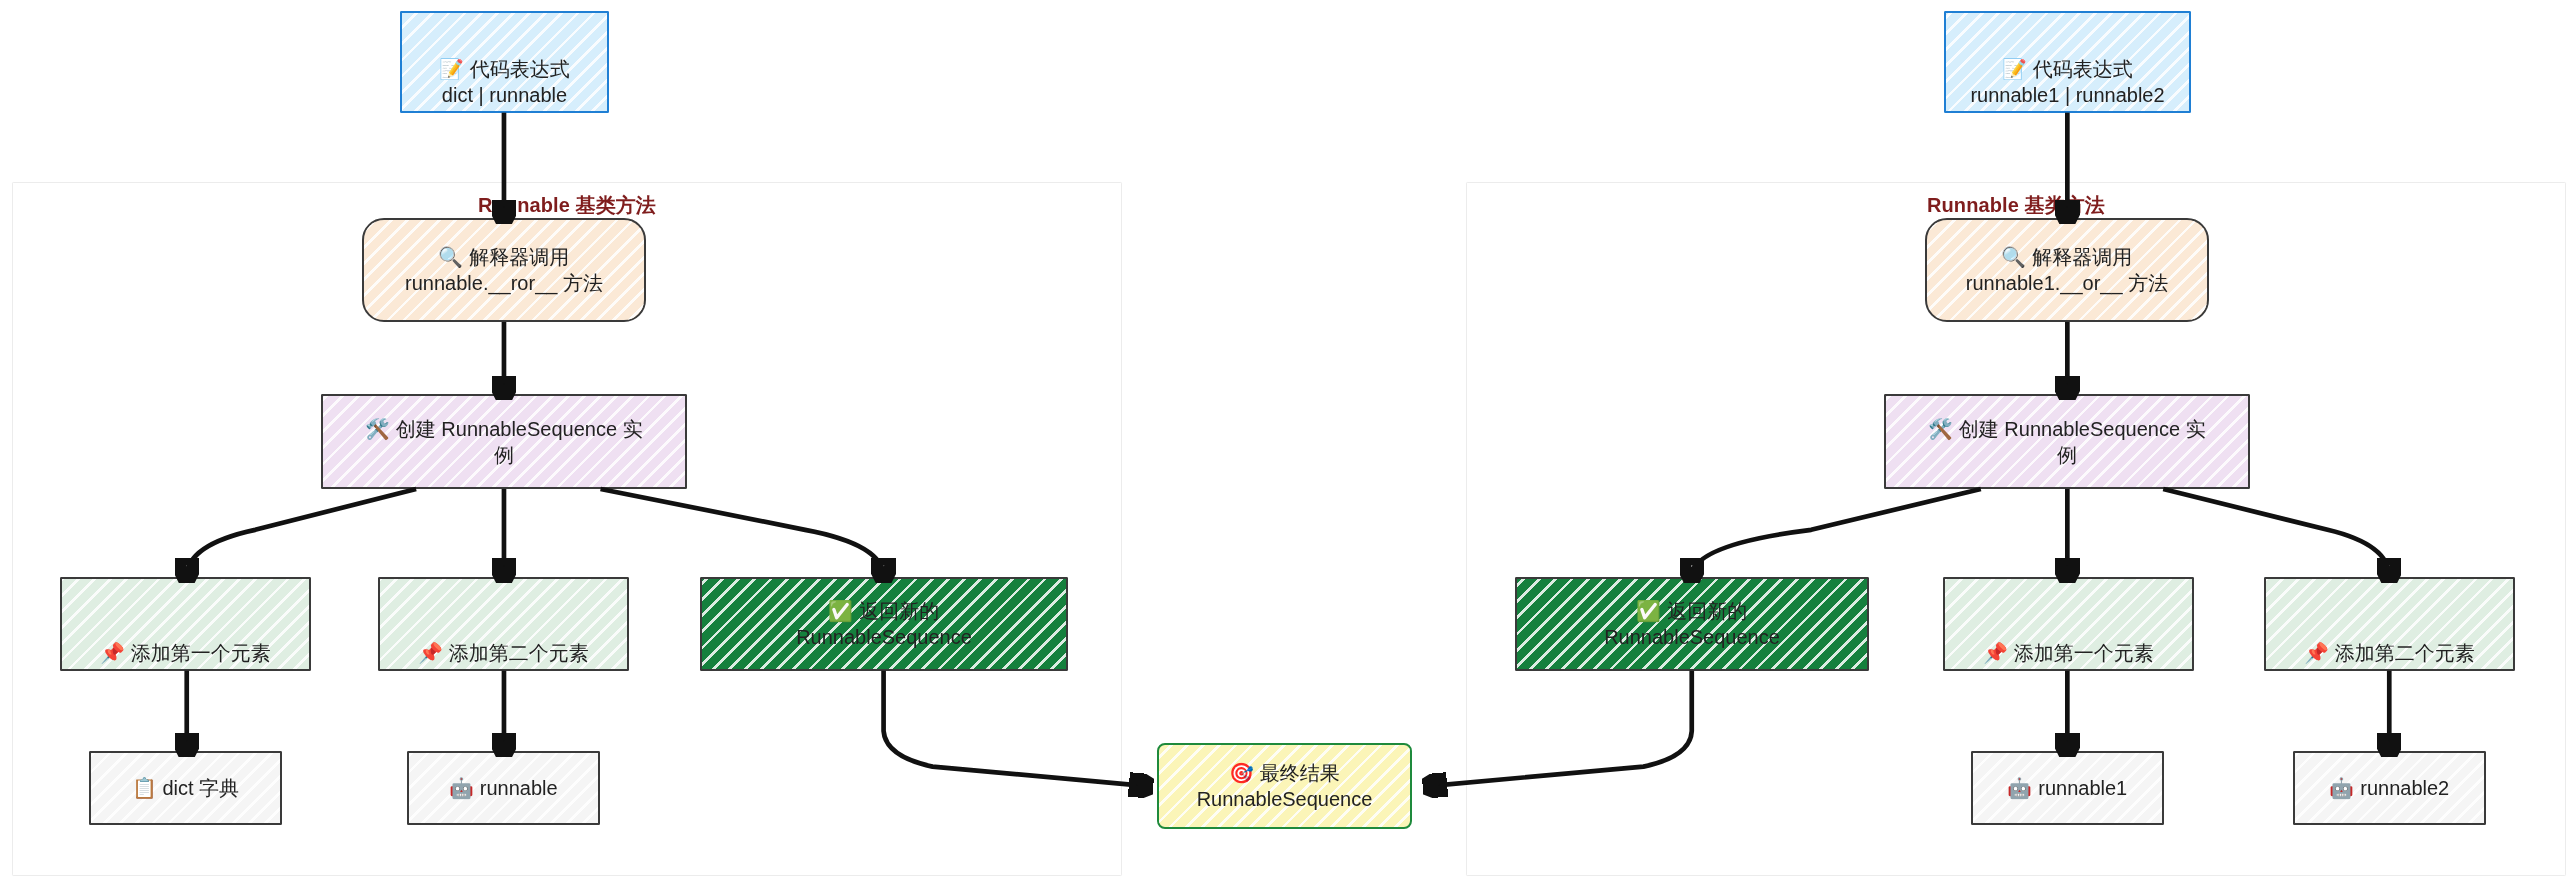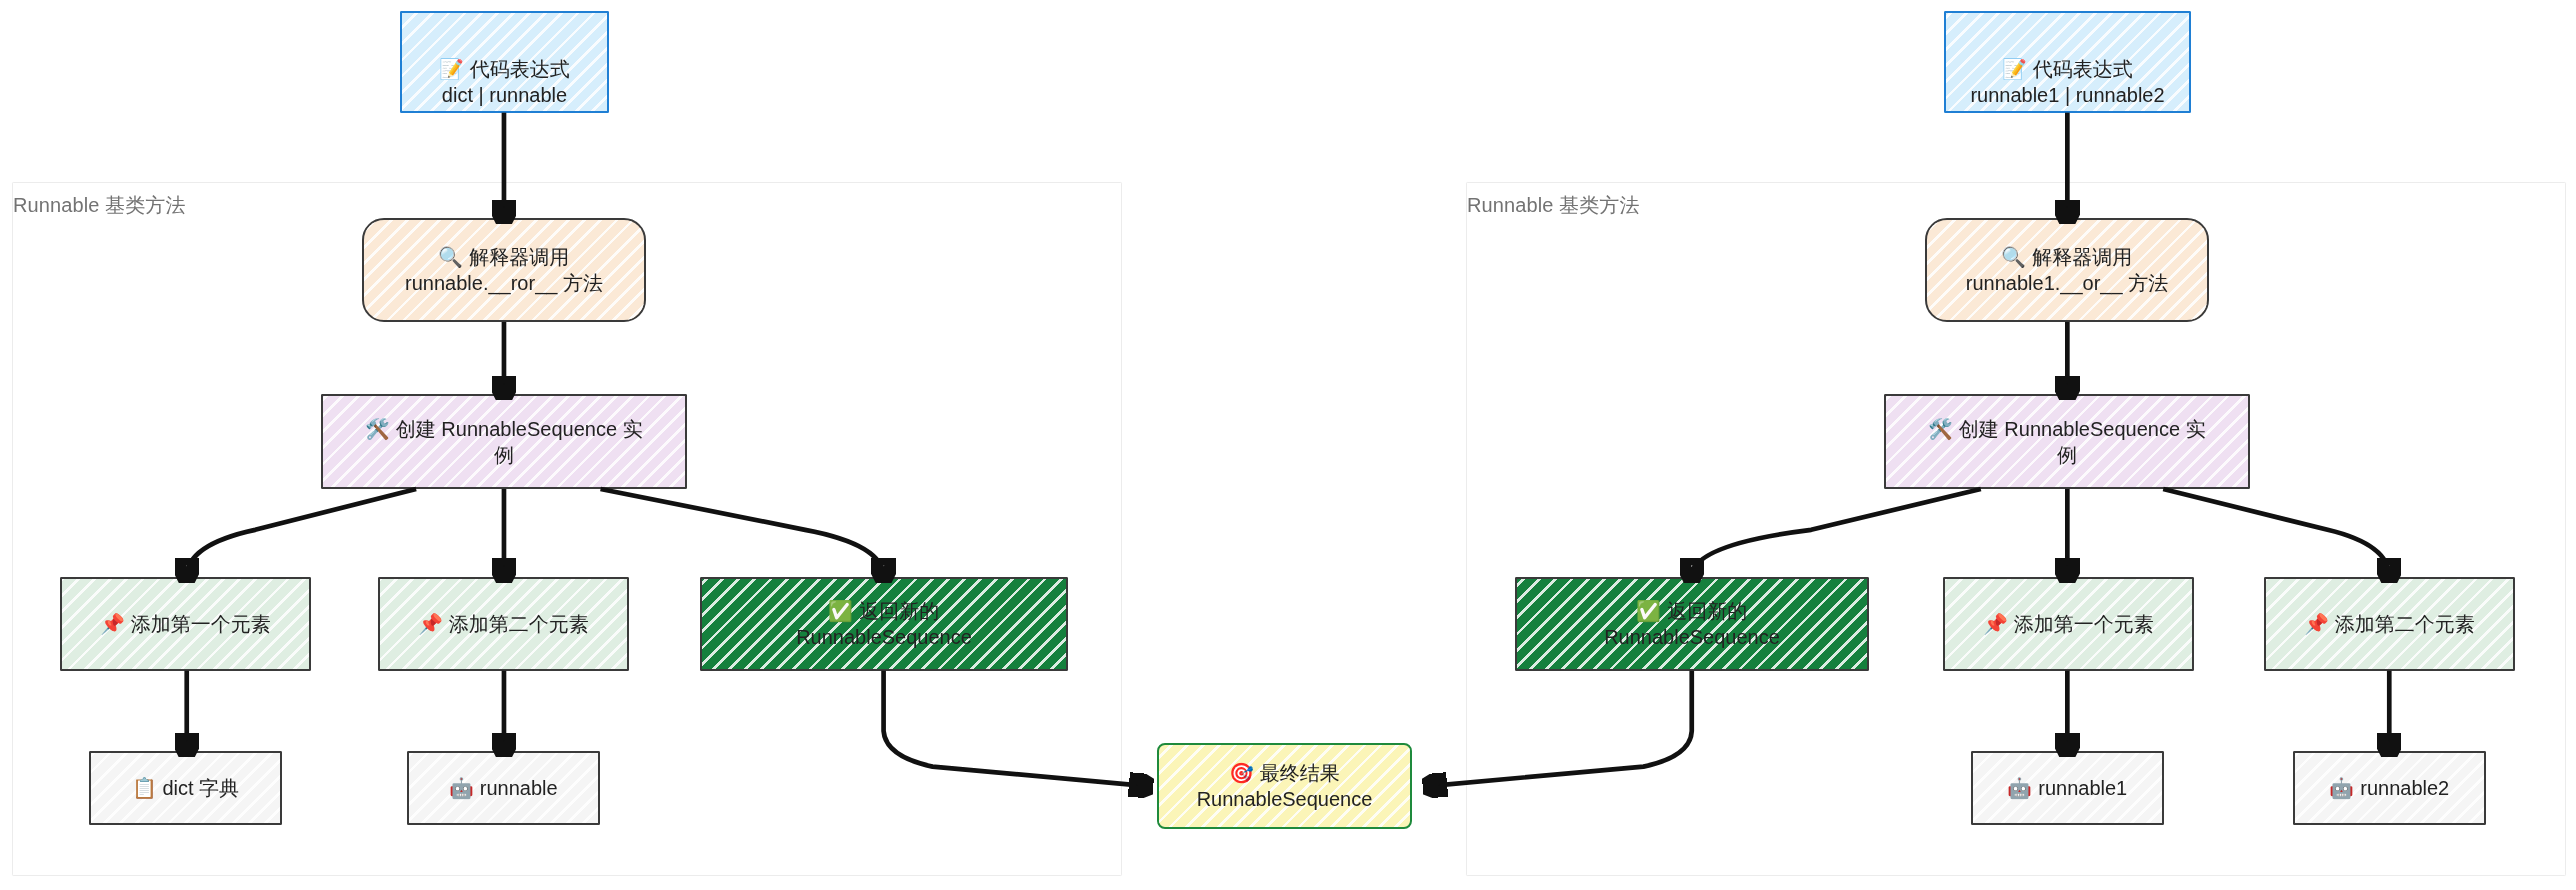--- a/index.html
+++ b/index.html
@@ -25,24 +25,26 @@
     background: #ffffff;
     border: 1.3px solid #ececec;
     border-radius: 1.3px;
     box-sizing: border-box;
   }
   .subgraph-label {
     position: absolute;
     top: 9.4px;
     left: 0;
     width: 100%;
+    text-align: center;
     font-size: 20px;
-    color: #737373;
+    color: #7f1d1d;
     letter-spacing: 0.1px;
     white-space: nowrap;
+    font-weight: bold;
   }
   
   .node {
     position: absolute;
     box-sizing: border-box;
     display: flex;
     flex-direction: column;
     align-items: center;
     justify-content: center;
     text-align: center;
@@ -66,21 +68,21 @@
         rgba(255,255,255,0) 8.7px,
         rgba(255,255,255,0.85) 8.7px,
         rgba(255,255,255,0.85) 11.4px);
   }
   .node .txt { position: relative; z-index: 2; }
 
   
   .n-expr     { background:#d6eefc; border-color:#1f7fd4;justify-content:flex-end; }
   .n-interp   { background:#fbe9d6; border-color:#3a3a3a;border-radius:22px; }
   .n-create   { background:#efe0f2; border-color:#3a3a3a;align-items:center; }
-  .n-add      { background:#dfeee2; border-color:#3a3a3a; }
+  .n-add      { background:#dfeee2; border-color:#3a3a3a;justify-content:flex-end; }
   .n-return   { background:#15803d; border-color:#3a3a3a; }
   .n-plain    { background:#f5f5f5; border-color:#3a3a3a; }
   .n-final    { background:#fbf5b8; border-color:#1e8a3c;border-radius:8px; }
 
   
   #edges {
     position: absolute;
     left: 0; top: 0;
     width: 2576px;
     height: 890px;

